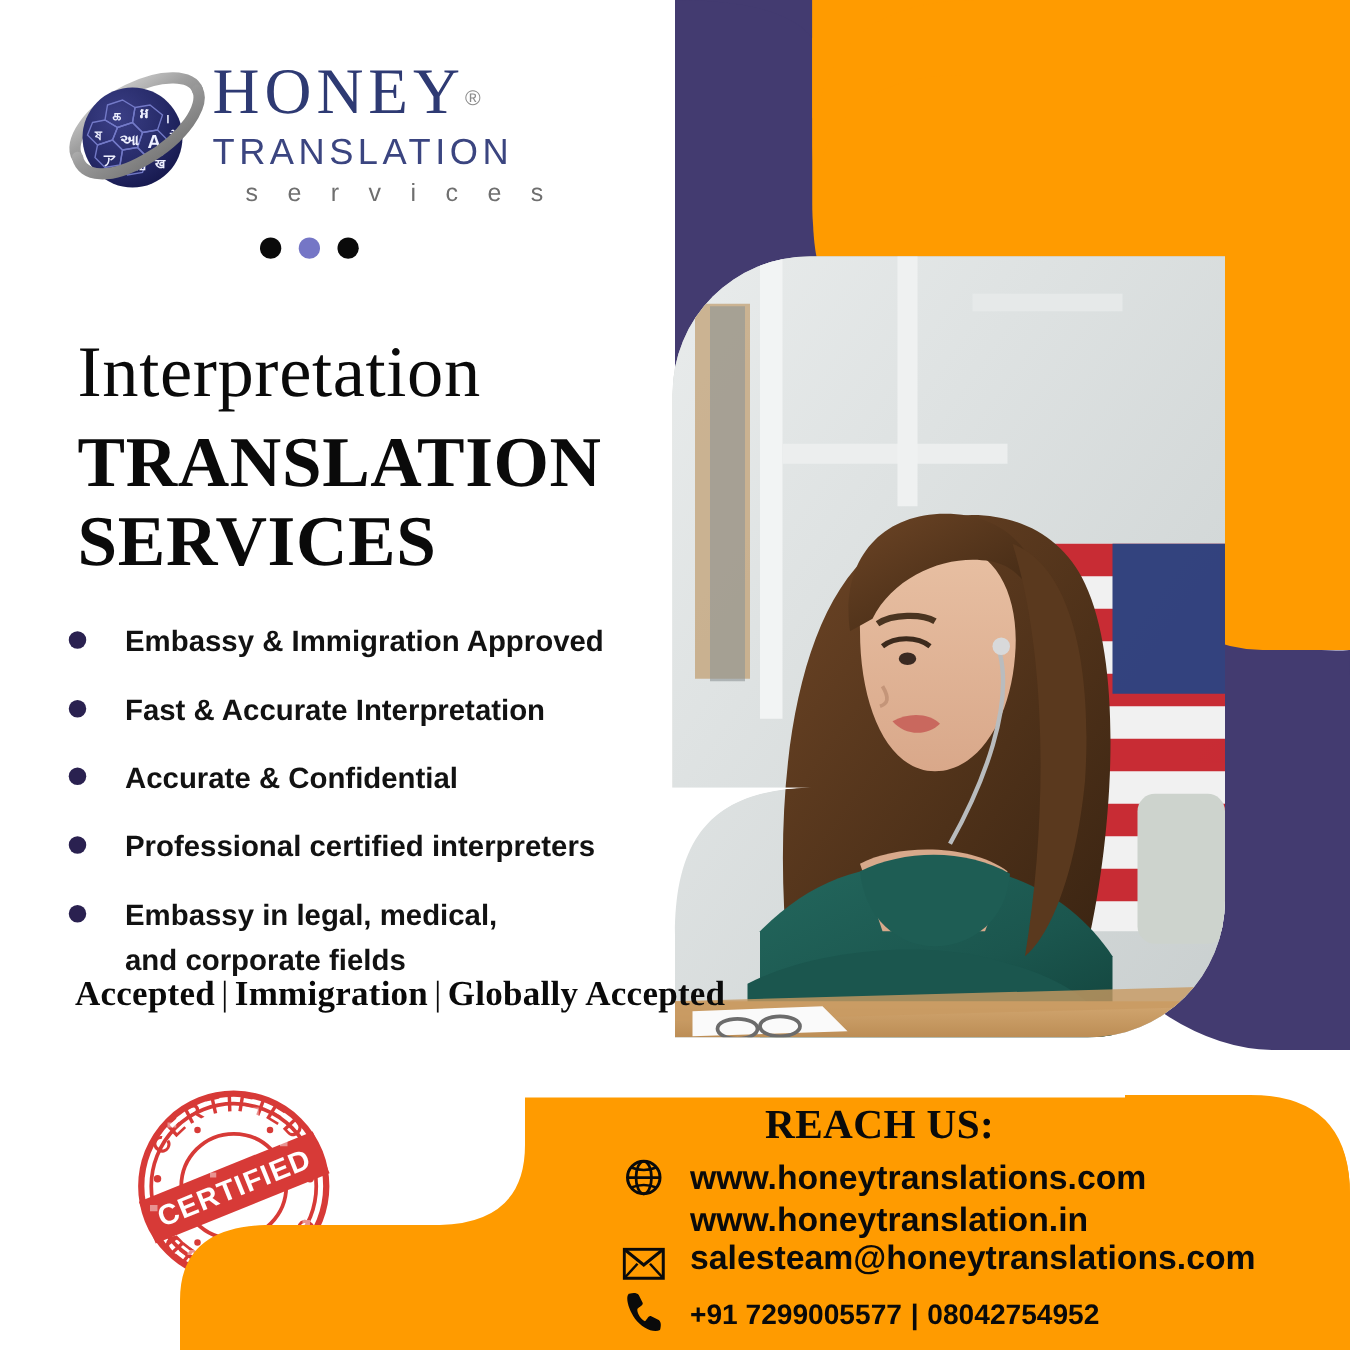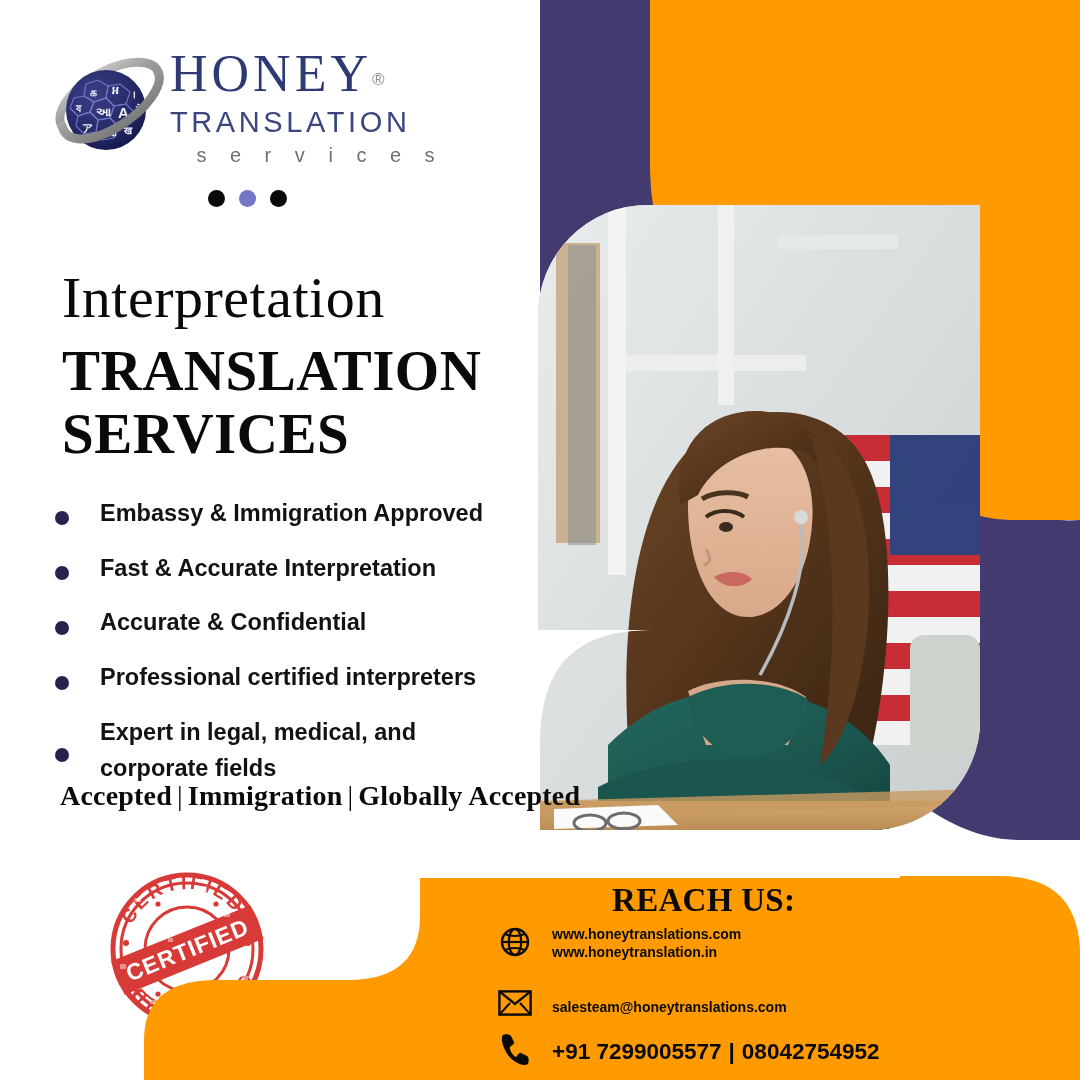--- a/index.html
+++ b/index.html
@@ -57,21 +57,21 @@
     letter-spacing:0.5px;
   }
   .h-main{
     font-family:"Liberation Serif", serif;
     font-weight:700;font-size:57px;line-height:1.18;color:#0a0a0a;
     letter-spacing:0.5px;margin-top:8px;
   }
 
   
   .bullets{position:absolute;left:55px;top:496px;width:480px;}
-  .bullet-row{display:flex;align-items:center;margin-bottom:19px;}
+  .bullet-row{display:flex;align-items:flex-start;margin-bottom:19px;}
   .bullet-dot{
     width:14px;height:14px;border-radius:50%;background:#2A2150;
     margin-top:9px;margin-right:31px;flex:0 0 auto;
   }
   .bullet-text{
     font-family:"Liberation Sans", sans-serif;
     font-weight:700;font-size:23.5px;line-height:1.52;color:#121212;
   }
 
   
@@ -95,21 +95,21 @@
     font-family:"Liberation Serif", serif;
     font-weight:700;font-size:33px;color:#0a0a0a;letter-spacing:0.3px;
   }
   .contact-row{position:absolute;display:flex;align-items:flex-end;}
   .c-web{left:494px;top:66px;align-items:flex-start;}
   .c-mail{left:494px;top:130px;}
   .c-phone{left:494px;top:172px;}
   .c-icon{width:42px;flex:0 0 auto;display:flex;align-items:center;justify-content:center;}
   .c-text{
     font-family:"Liberation Sans", sans-serif;
-    font-weight:700;font-size:14px;color:#0a0a0a;line-height:1.25;
+    font-weight:700;font-size:27px;color:#0a0a0a;line-height:1.25;
     margin-left:16px;
   }
   .c-text .line2{display:block;}
   .c-phone .c-text{font-size:22.5px;}
   .c-phone .psep{padding:0 7px;}
 </style>
 </head>
 <body>
 
 <div class="poster">
@@ -307,21 +307,21 @@
     <div class="bullet-row">
       <span class="bullet-dot"></span>
       <span class="bullet-text">Accurate &amp; Confidential</span>
     </div>
     <div class="bullet-row">
       <span class="bullet-dot"></span>
       <span class="bullet-text">Professional certified interpreters</span>
     </div>
     <div class="bullet-row">
       <span class="bullet-dot"></span>
-      <span class="bullet-text" style="max-width:340px">Expert in legal, medical, and corporate fields</span>
+      <span class="bullet-text" style="max-width:340px">Embassy in legal, medical, and corporate fields</span>
     </div>
   </div>
 
   <div class="tagline">
     <span>Accepted</span><span class="sep">|</span><span>Immigration</span><span class="sep">|</span><span>Globally Accepted</span>
   </div>
 
   <svg class="stamp" viewBox="0 0 162 162">
     <defs>
       <path id="arcTop" d="M 81,81 m -60,0 a 60,60 0 1,1 120,0" fill="none"></path>

